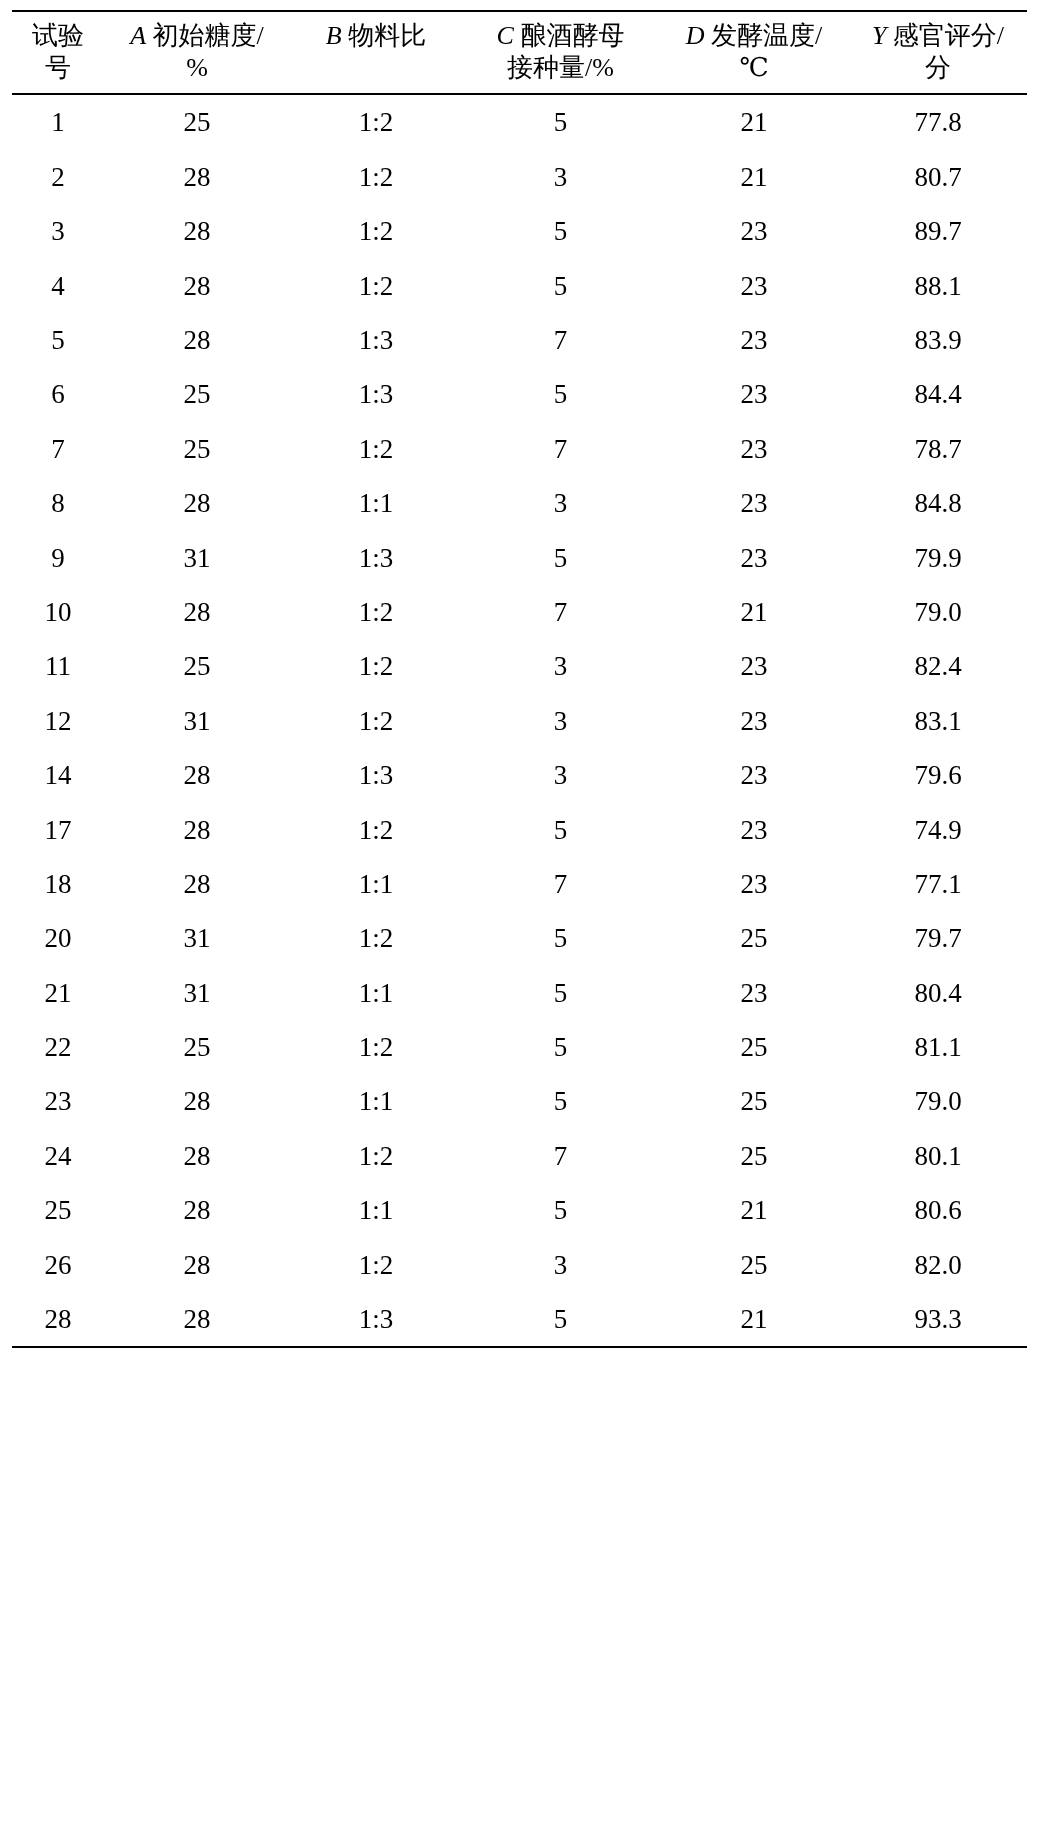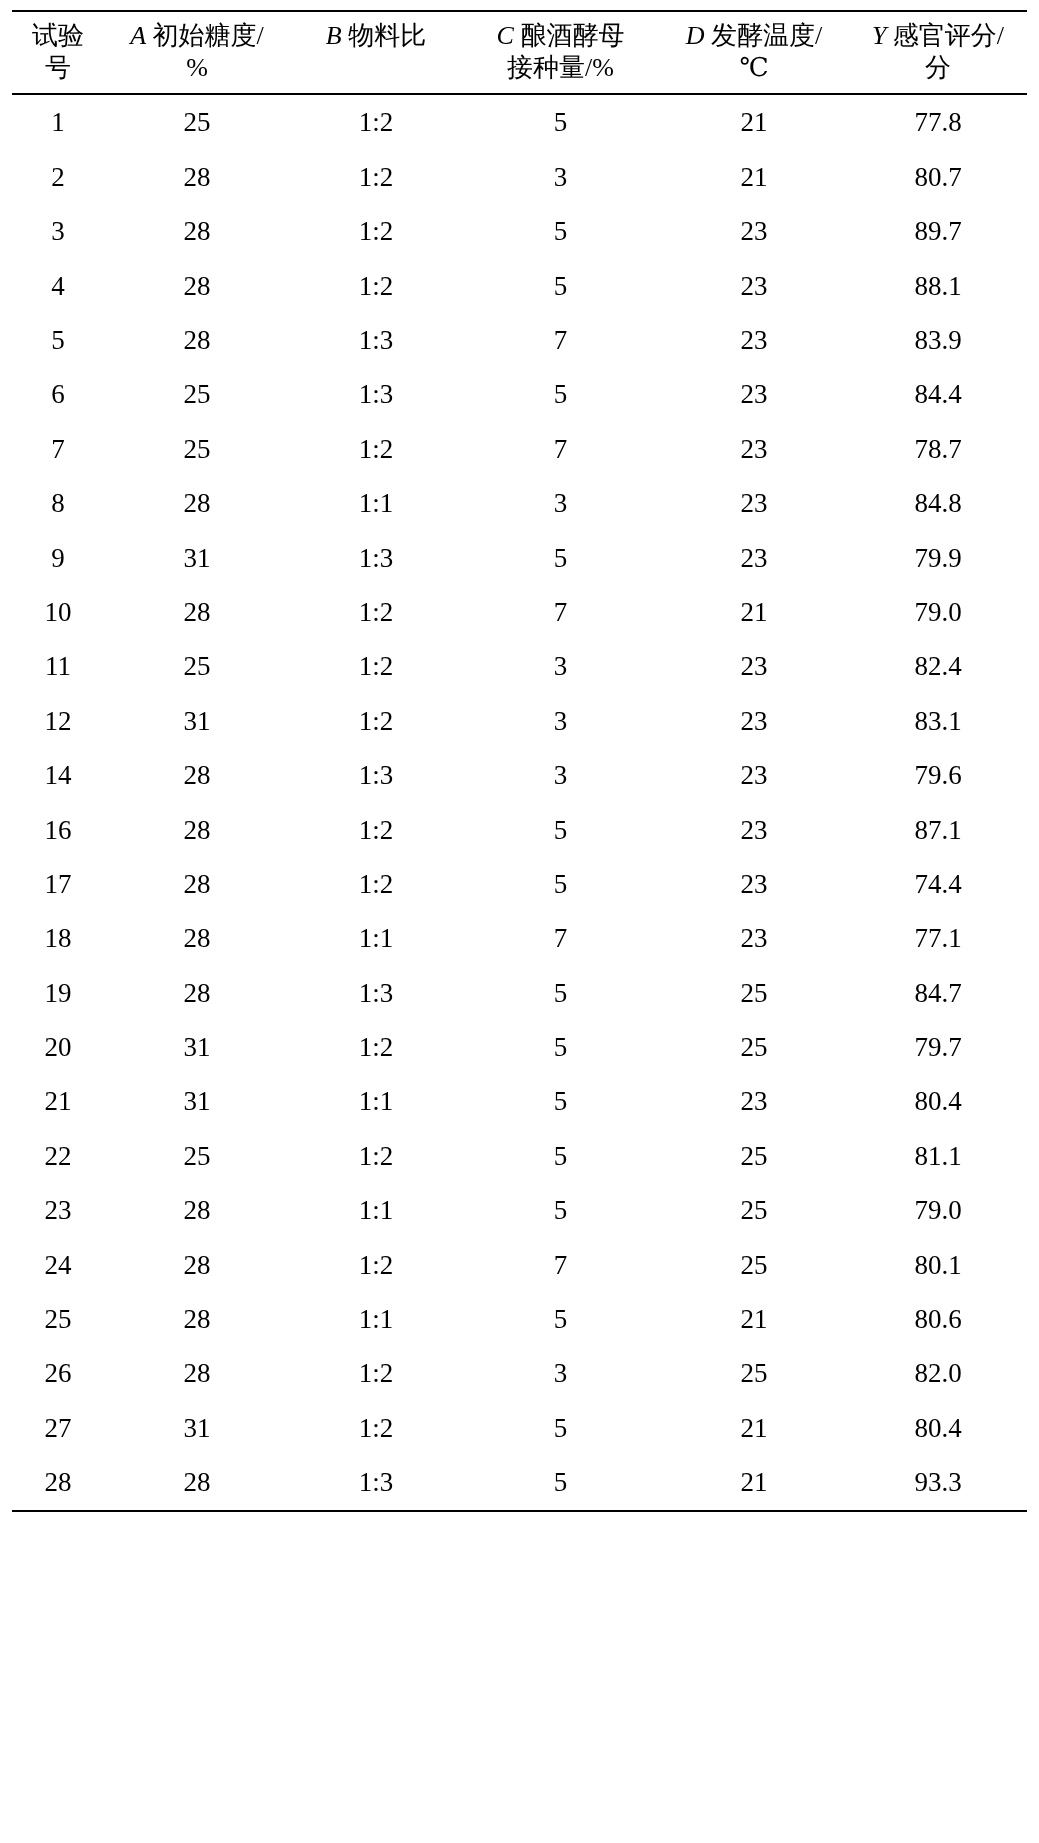--- a/index.html
+++ b/index.html
@@ -196,52 +196,36 @@
         </tr>
         <tr>
           <td>14</td>
           <td>28</td>
           <td>1:3</td>
           <td>3</td>
           <td>23</td>
           <td>79.6</td>
         </tr>
         <tr>
-          <td>16</td>
-          <td>28</td>
-          <td>1:2</td>
-          <td>5</td>
-          <td>23</td>
-          <td>87.1</td>
-        </tr>
-        <tr>
           <td>17</td>
           <td>28</td>
           <td>1:2</td>
           <td>5</td>
           <td>23</td>
-          <td>74.4</td>
+          <td>74.9</td>
         </tr>
         <tr>
           <td>18</td>
           <td>28</td>
           <td>1:1</td>
           <td>7</td>
           <td>23</td>
           <td>77.1</td>
         </tr>
         <tr>
-          <td>19</td>
-          <td>28</td>
-          <td>1:3</td>
-          <td>5</td>
-          <td>25</td>
-          <td>84.7</td>
-        </tr>
-        <tr>
           <td>20</td>
           <td>31</td>
           <td>1:2</td>
           <td>5</td>
           <td>25</td>
           <td>79.7</td>
         </tr>
         <tr>
           <td>21</td>
           <td>31</td>
@@ -282,28 +266,20 @@
           <td>21</td>
           <td>80.6</td>
         </tr>
         <tr>
           <td>26</td>
           <td>28</td>
           <td>1:2</td>
           <td>3</td>
           <td>25</td>
           <td>82.0</td>
-        </tr>
-        <tr>
-          <td>27</td>
-          <td>31</td>
-          <td>1:2</td>
-          <td>5</td>
-          <td>21</td>
-          <td>80.4</td>
         </tr>
         <tr>
           <td>28</td>
           <td>28</td>
           <td>1:3</td>
           <td>5</td>
           <td>21</td>
           <td>93.3</td>
         </tr>
       </tbody>

